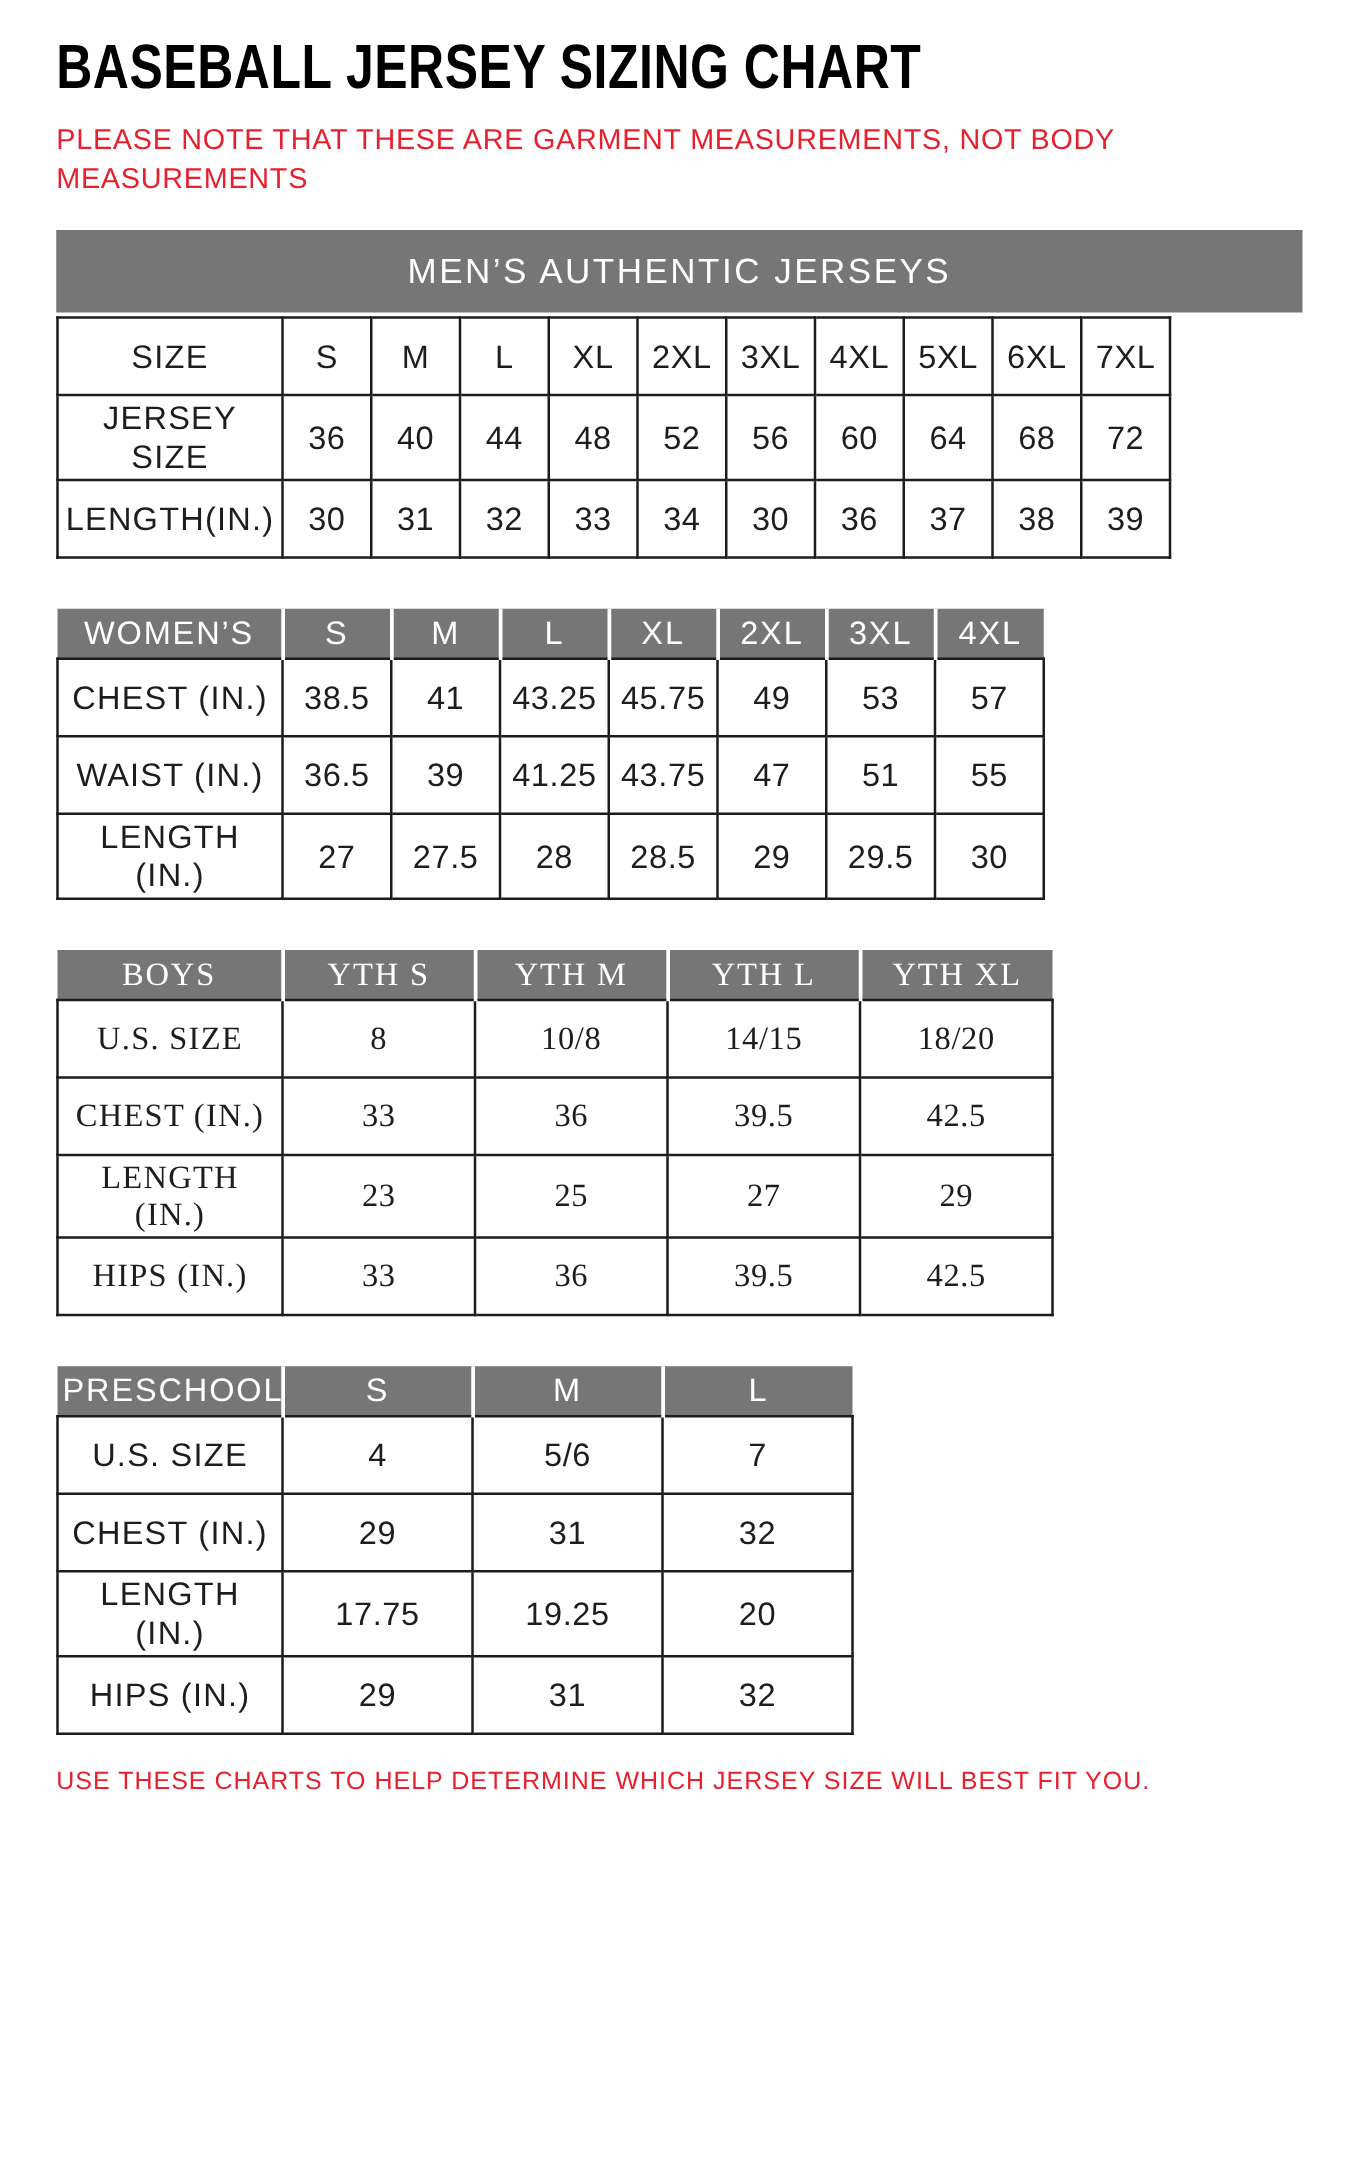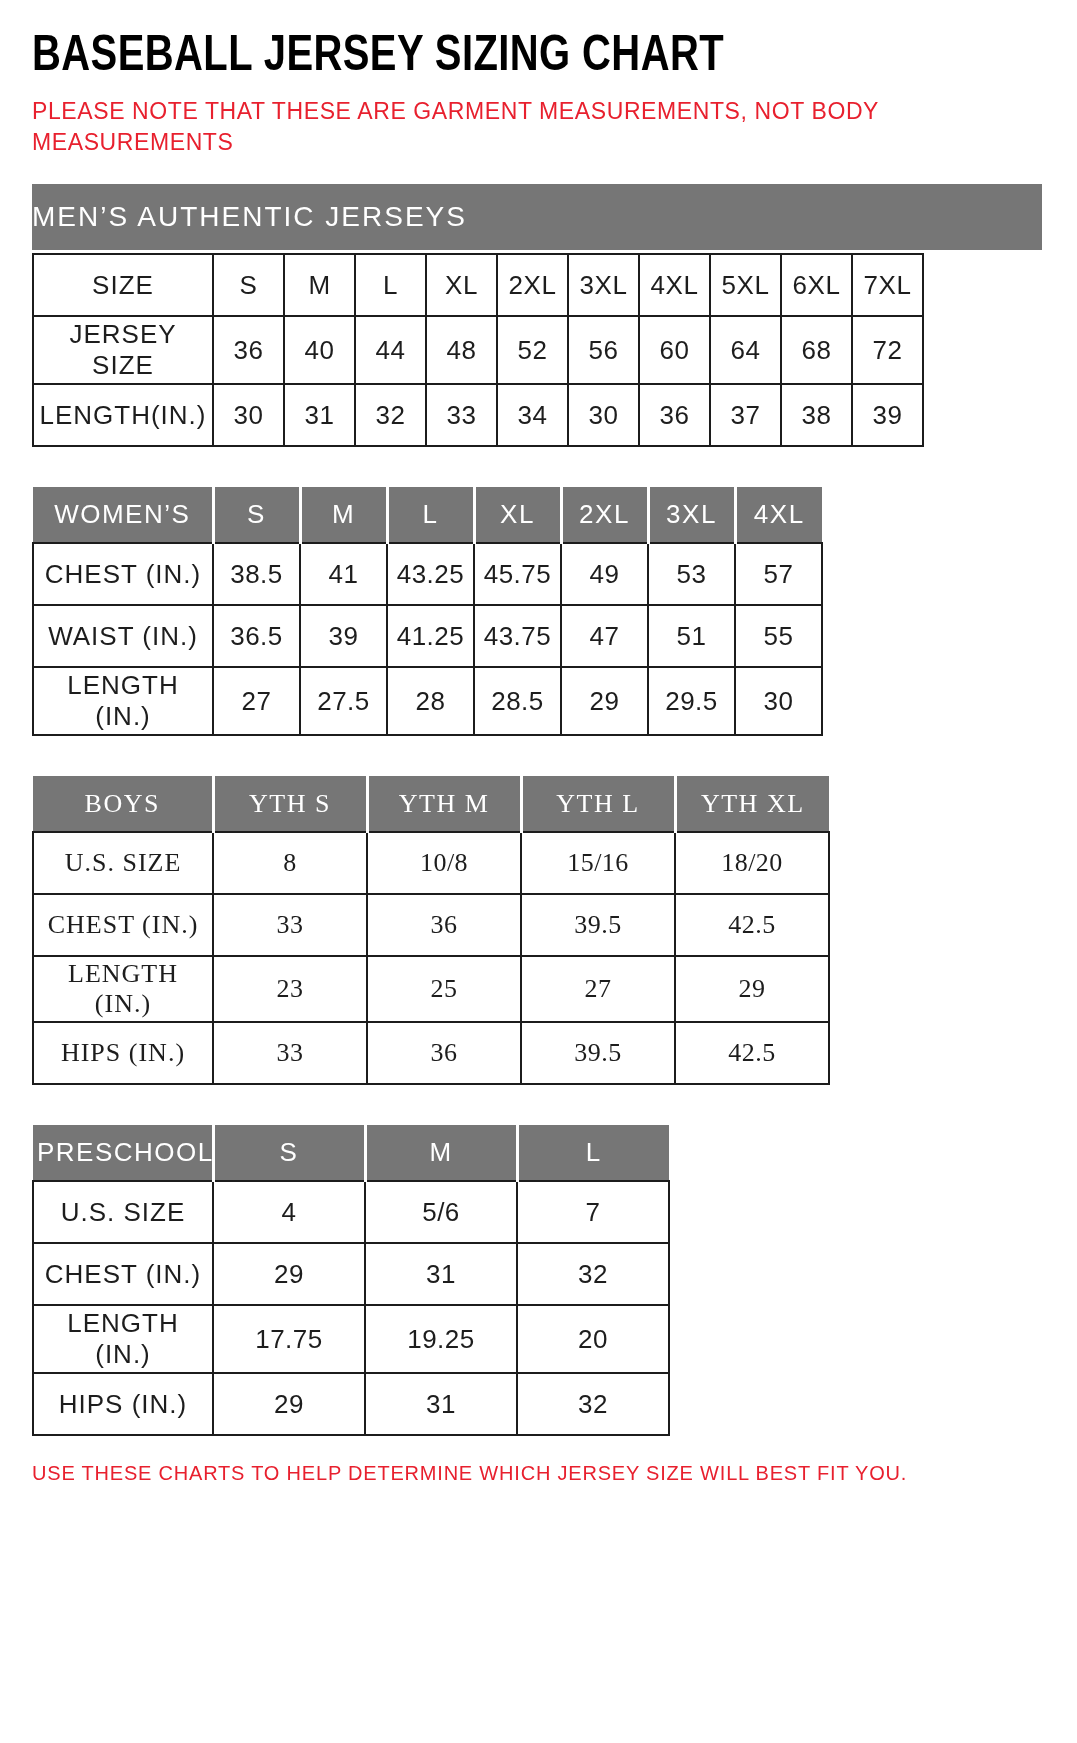--- a/index.html
+++ b/index.html
@@ -2,21 +2,21 @@
 <html style="--accent-red: #e8202e; --header-gray: #767676; --border-color: #1c1c1c;"><head>
 <meta charset="utf-8">
 <style>
   * { margin:0; padding:0; box-sizing:border-box; }
   html, body { background:#ffffff; }
   body {
     width:1077px;
     font-family:"Liberation Sans", sans-serif;
     color:#1d1d1d;
   }
-  .page { padding:24px 35px 40px 32px; }
+  .page { padding:24px 35px 40px 45px; }
 
   .title {
     font-size:50px;
     font-weight:700;
     color:#000;
     letter-spacing:0.5px;
     white-space:nowrap;
     transform:scaleX(0.80);
     transform-origin:left center;
     margin:0 0 14px 0;
@@ -31,21 +31,21 @@
     margin:0 0 26px 0;
   }
 
   .table-block { margin-bottom:40px; }
 
   .banner {
     background:var(--header-gray, #767676);
     color:#ffffff;
     font-size:28px;
     letter-spacing:2px;
-    text-align:left;
+    text-align:center;
     height:66px;
     line-height:66px;
     margin-bottom:3px;
   }
 
   table.sizing-table {
     border-collapse:collapse;
     table-layout:fixed;
   }
   .t-mens { width:890px; }
@@ -75,21 +75,21 @@
     letter-spacing:1px;
     margin-left:29px;
   }
 
   .sizing-table th {
     background:var(--header-gray, #767676);
     color:#ffffff;
     font-weight:400;
     font-size:26px;
     letter-spacing:1.5px;
-    height:56px;
+    height:40px;
     vertical-align:middle;
     text-align:center;
     border:0;
     padding:2px 4px;
   }
   .sizing-table th + th { border-left:3px solid #ffffff; }
 
   .footer {
     color:var(--accent-red, #e8202e);
     font-size:20px;
@@ -241,21 +241,21 @@
           <th>YTH M</th>
           <th>YTH L</th>
           <th>YTH XL</th>
         </tr>
       </thead>
       <tbody>
         <tr>
           <td class="label">U.S. SIZE</td>
           <td>8</td>
           <td>10/8</td>
-          <td>15/16</td>
+          <td>14/15</td>
           <td>18/20</td>
         </tr>
         <tr>
           <td class="label">CHEST (IN.)</td>
           <td>33</td>
           <td>36</td>
           <td>39.5</td>
           <td>42.5</td>
         </tr>
         <tr>

